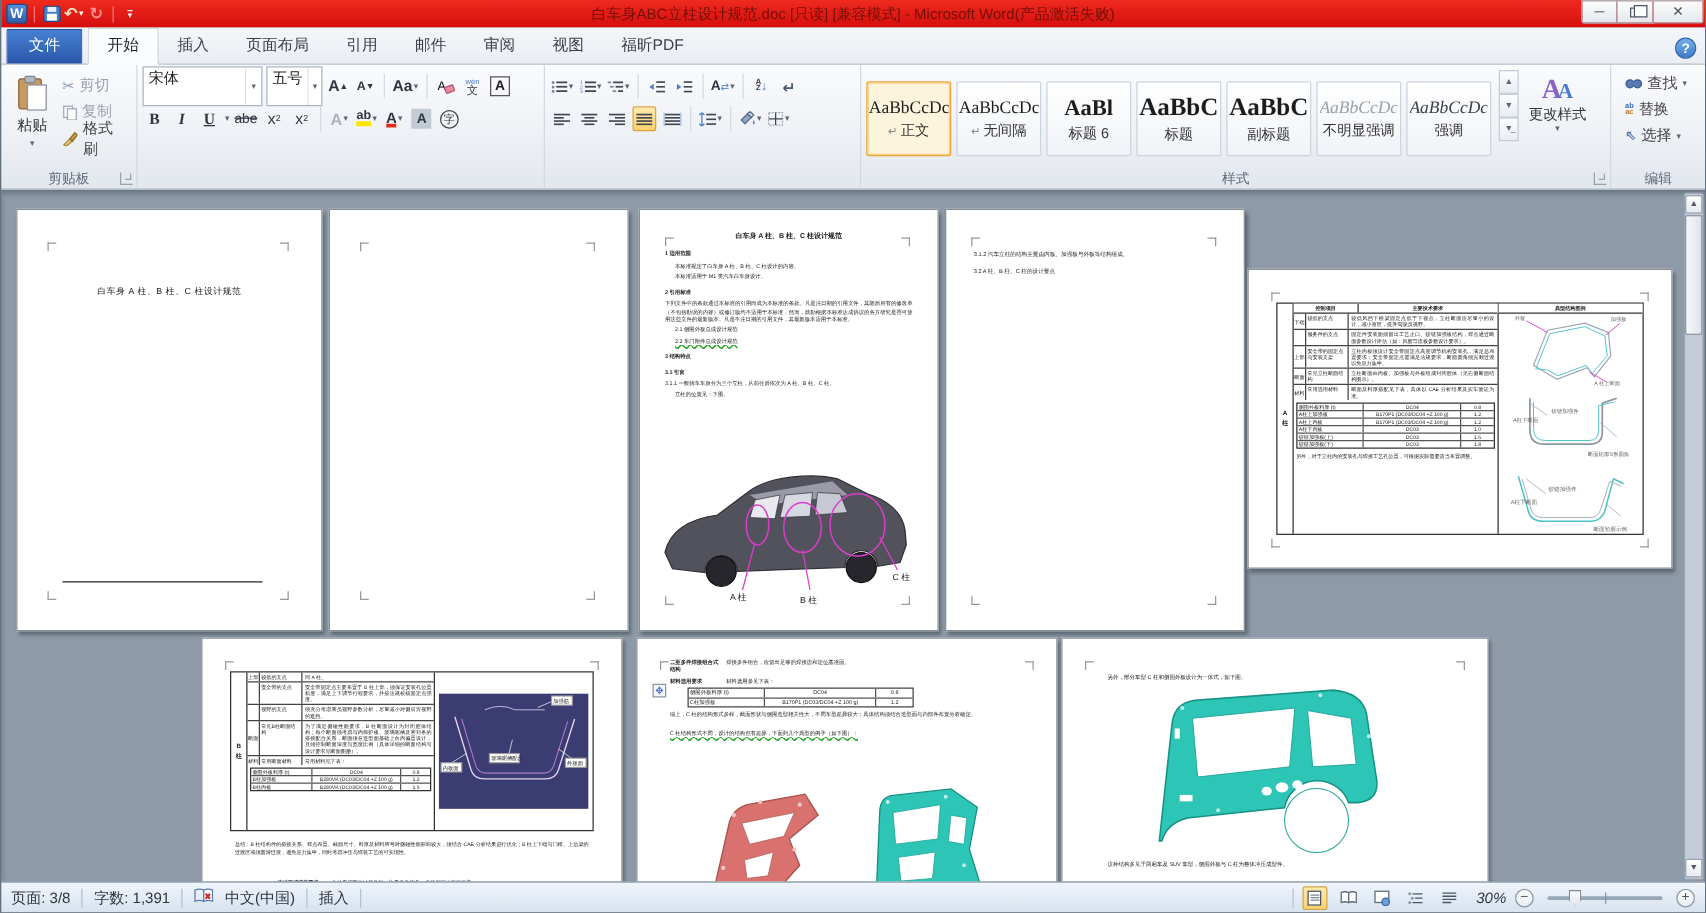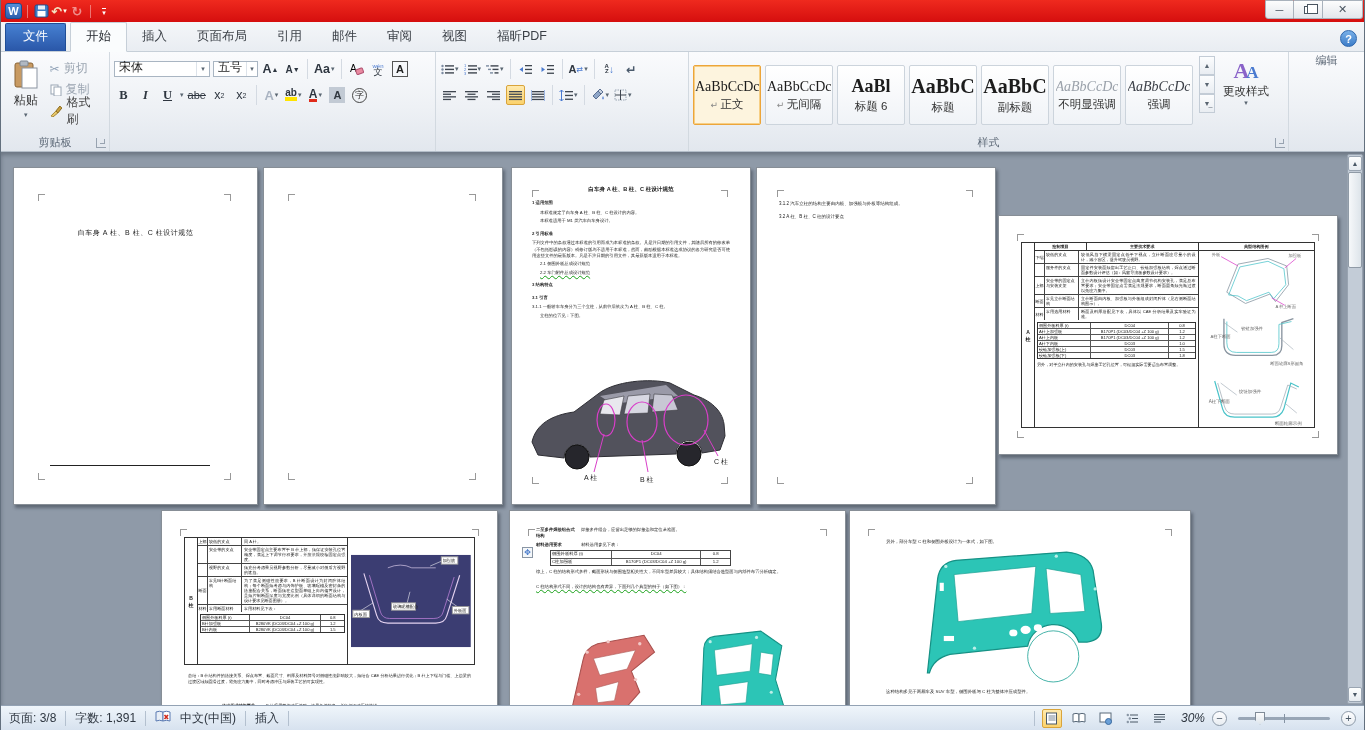--- a/index.html
+++ b/index.html
@@ -41,21 +41,21 @@
   .g-body{flex:1;display:flex;padding:4px 4px 0;}
   .g-label{height:17px;display:flex;align-items:center;justify-content:center;font-size:11px;color:#5e6a78;position:relative;}
   .launcher{position:absolute;right:3px;bottom:3px;width:10px;height:10px;border-left:1px solid #98a3b0;border-bottom:1px solid #98a3b0;}
   .launcher:before{content:"";position:absolute;right:1px;top:1px;width:4px;height:4px;border-right:1px solid #98a3b0;border-bottom:1px solid #98a3b0;}
   .bigbtn{width:42px;display:flex;flex-direction:column;align-items:center;justify-content:flex-start;font-size:12px;color:#333;padding-top:4px;gap:2px;}
   .smallbtn{display:flex;align-items:center;gap:4px;font-size:12px;color:#444;height:21px;padding:0 3px;}
   .smallbtn.dim{color:#9aa4b0;}
   .ico{display:inline-flex;align-items:center;justify-content:center;}
   .vcol{display:flex;flex-direction:column;justify-content:flex-start;}
   .frow{display:flex;align-items:center;gap:3px;height:26px;}
-  .combo{display:flex;align-items:flex-end;border:1px solid #a9b5c2;background:#fff;height:16px;font-size:12px;color:#222;}
+  .combo{display:flex;align-items:flex-start;border:1px solid #a9b5c2;background:#fff;height:32px;font-size:12px;color:#222;}
   .combo .val{padding:0 4px;white-space:nowrap;}
   .combo .dd{width:13px;align-self:stretch;border-left:1px solid #dde3ea;color:#5a6672;font-size:7px;display:flex;align-items:center;justify-content:center;}
   .ib{min-width:19px;height:20px;display:flex;align-items:center;justify-content:center;font-size:12.5px;color:#2e3640;padding:0 1px;}
   .ib .caret{font-size:7px;color:#5a6672;margin-left:1px;}
   .ib.on{background:linear-gradient(#ffeaae,#fbd26c);border:1px solid #d9a43b;border-radius:2px;}
   .vsep{width:1px;height:20px;background:#d4dae2;margin:0 2px;align-self:center;}
   .serifB{font-family:"Liberation Serif",serif;font-weight:bold;}
   .serifI{font-family:"Liberation Serif",serif;font-style:italic;font-weight:bold;}
   .u-mark{text-decoration:underline;font-family:"Liberation Serif",serif;font-weight:bold;}
   .strike{text-decoration:line-through;font-size:11px;}
@@ -171,20 +171,21 @@
           <span class="caret">▾</span>
         </div>
       <div class="qat-btn">
           <span class="redo-glyph">↻</span>
         </div>
       <div class="qat-sep"></div>
       <div class="qat-btn">
           <span class="qat-dd">▾</span>
         </div>
     </div>
+    <div class="win-title">白车身ABC立柱设计规范.doc [只读] [兼容模式]  -  Microsoft Word(产品激活失败)</div>
     <div class="win-controls">
       <div class="win-btn min">─</div>
       <div class="win-btn res">
           <span class="restore-glyph"></span>
         </div>
       <div class="win-btn cls">✕</div>
     </div>
   </div>
 
   <div class="tabrow">
@@ -501,20 +502,43 @@
           <span class="caret" style="font-size:7px;color:#5a6672;">▾</span>
         </div>
       </div>
       <div class="g-label">
         <span>样式</span>
         <span class="launcher"></span>
       </div>
     </div>
 
     <div class="group" style="flex:1;border-right:none;">
+      <div class="g-body" style="flex-direction:column;padding-left:8px;">
+        <div class="smallbtn">
+          <svg class="ico" width="14" height="10" viewBox="0 0 14 10">
+            <circle cx="4" cy="5" r="3.2" fill="#5a7ab2" stroke="#3a5a92"></circle>
+              <circle cx="10" cy="5" r="3.2" fill="#5a7ab2" stroke="#3a5a92"></circle>
+            <rect x="5.5" y="3.8" width="3" height="2.4" fill="#5a7ab2"></rect>
+          </svg>
+          <span>查找</span>
+            <span class="caret" style="font-size:7px;color:#5a6672;">▾</span>
+        </div>
+        <div class="smallbtn">
+          <span class="ico" style="flex-direction:column;line-height:5px;font-size:6px;font-weight:bold;">
+            <span style="color:#3a6ac2;">ab</span>
+              <span style="color:#c2762a;">ac</span>
+          </span>
+          <span>替换</span>
+        </div>
+        <div class="smallbtn">
+          <span class="ico" style="color:#5a7ab2;font-weight:bold;font-size:11px;">⇖</span>
+          <span>选择</span>
+            <span class="caret" style="font-size:7px;color:#5a6672;">▾</span>
+        </div>
+      </div>
       <div class="g-label">
         <span>编辑</span>
       </div>
     </div>
   </div>
 
   <div class="docarea">
 
     <div class="page" style="left:12px;top:15px;width:245px;height:338px;">
       <span class="cm tl" style="left:24px;top:26px;"></span>

